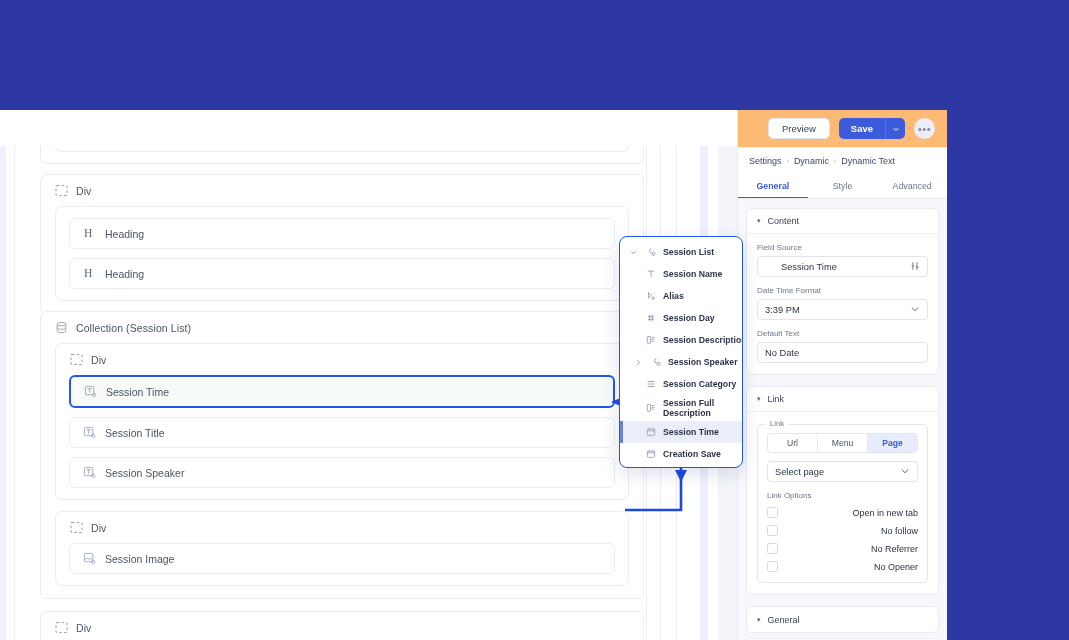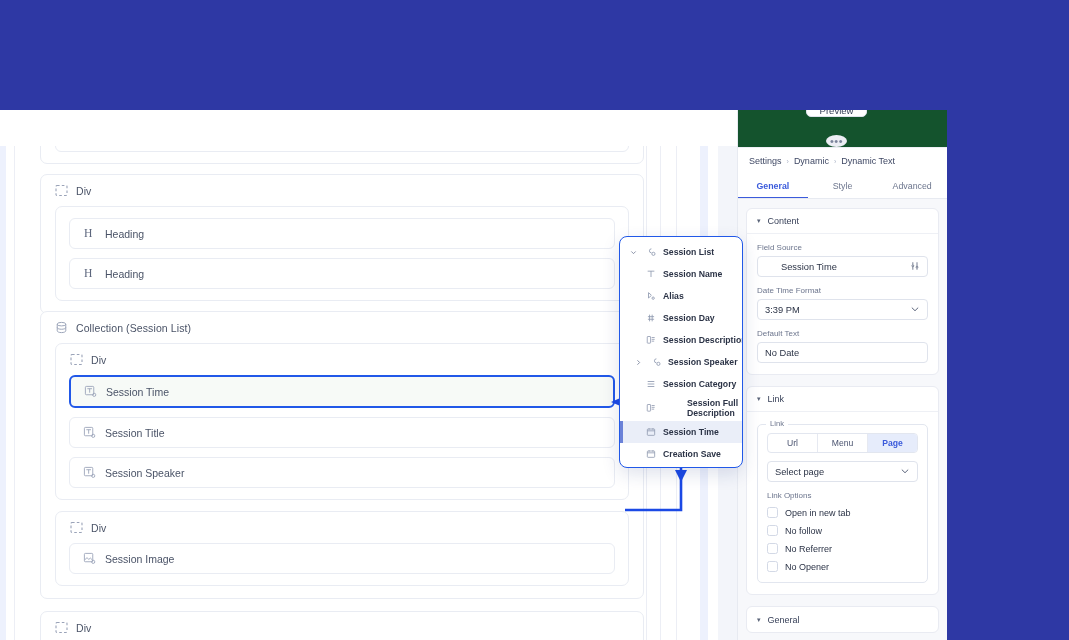--- a/index.html
+++ b/index.html
@@ -106,25 +106,24 @@
   #connector { position: absolute; left: 0; top: 0; width: 947px; height: 530px; pointer-events: none; z-index: 35; }
 
   
   #right-panel {
     position: absolute; left: 737px; top: 0;
     width: 210px; height: 530px;
     background: #f7f8fb;
     border-left: 1px solid #e7eaf1;
   }
   #topbar {
-    height: 38px; background: #14532d;
+    height: 38px; background: #fdba74;
     display: flex; align-items: center; justify-content: flex-end;
     gap: 9px; padding-right: 12px;
     border-bottom: 1px solid #edeff5;
-    flex-direction: column;
   }
   .btn-preview {
     height: 21px; padding: 0 13px; border: 1px solid #dfe3ec; border-radius: 5px;
     background: #fff; color: #3a4considered; font-size: 9.5px; display: flex; align-items: center;
     color: #39425a; font-weight: 500;
   }
   .save-group { display: flex; height: 21px; border-radius: 5px; overflow: hidden; }
   .btn-save {
     background: #3b5bdb; color: #fff; font-size: 9.5px; font-weight: 600;
     padding: 0 12px; display: flex; align-items: center;
@@ -182,21 +181,21 @@
   }
   .fieldset-legend {
     position: absolute; top: -6px; left: 8px; background: #fff; padding: 0 4px;
     font-size: 7.6px; color: #6c758d;
   }
   .seg { display: flex; border: 1px solid #e2e6ef; border-radius: 4px; overflow: hidden; margin-bottom: 8px; }
   .seg-opt { flex: 1; text-align: center; font-size: 8.6px; color: #4b5470; padding: 4px 0; }
   .seg-opt + .seg-opt { border-left: 1px solid #e6e9f1; }
   .seg-opt.active { background: #e6ecfb; color: #3b5bdb; font-weight: 600; }
 
-  .checkline { display: flex; align-items: center; gap: 7px; margin-top: 7px; font-size: 9px; color: #2b3346; }
+  .checkline { display: flex; align-items: center; gap: 7px; margin-top: 7px; font-size: 9px; color: #2b3346; justify-content: space-between; }
   .cbox { width: 11px; height: 11px; border: 1px solid #d3d9e6; border-radius: 2.5px; background: #fff; }
   .sublabel { font-size: 8px; color: #6c758d; margin-top: 9px; }
 </style>
 </head>
 <body>
 
 <div id="stage">
 
   <div id="app-window">
 
@@ -460,21 +459,21 @@
 
       <div class="dd-item two-line" style="padding-left:25px;align-items:center;">
         <span class="dd-ic">
           <svg width="10" height="10" viewBox="0 0 12 12">
               <g fill="none" stroke="#8d97ae" stroke-width=".95">
                 <rect x="1.5" y="1.8" width="4" height="8" rx=".6"></rect>
                 <path d="M6.8 3h3.6M6.8 5.2h3.6M6.8 7.4h3"></path>
               </g>
             </svg>
         </span>
-        <span class="lbl" style="white-space:normal;max-width:72px;margin-left:24px;">Session Full Description</span>
+        <span class="lbl" style="white-space:normal;max-width:72px;">Session Full Description</span>
       </div>
 
       <div class="dd-item active" style="padding-left:25px;position:relative;">
         <span class="dd-ic">
           <svg width="10" height="10" viewBox="0 0 12 12">
               <g fill="none" stroke="#8d97ae" stroke-width=".95">
                 <rect x="1.6" y="2.4" width="8.8" height="7.6" rx=".9"></rect>
                 <path d="M1.6 4.6h8.8M3.7 1.4v1.8M8.3 1.4v1.8"></path>
               </g>
             </svg>

